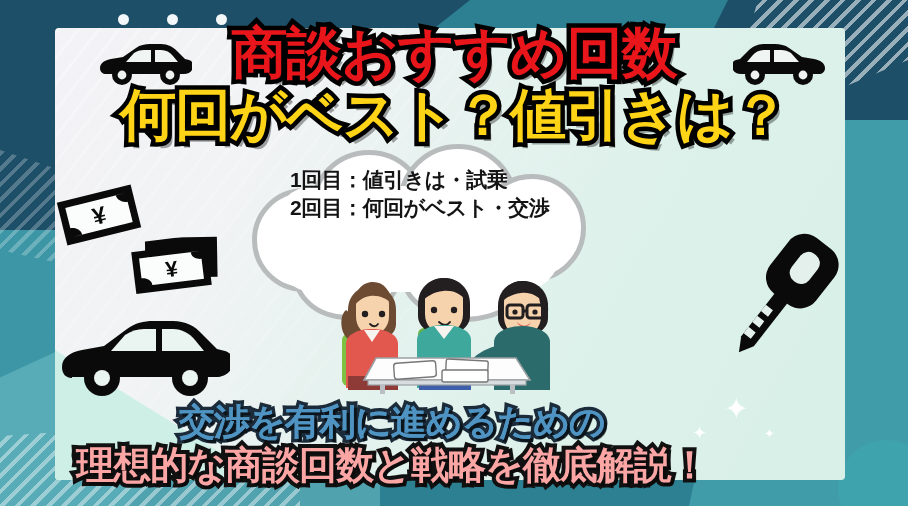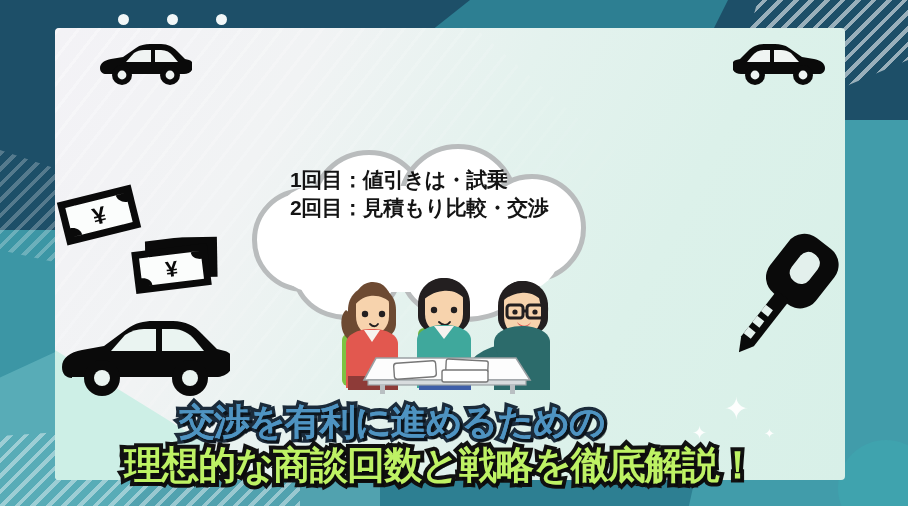--- a/index.html
+++ b/index.html
@@ -181,25 +181,24 @@
     -webkit-text-stroke:7px #1b2b3a;
     paint-order:stroke fill;
     text-shadow:3px 3px 0 rgba(0,0,0,.3);
   }
   .cap1 .inner{
     position:absolute;left:0;right:0;top:0;
     color:#4e93c1;-webkit-text-stroke:0;
   }
   .cap2{
     top:440px;font-size:38px;letter-spacing:-1px;
-    color:#bef264;
+    color:#fca5a5;
     -webkit-text-stroke:8px #111;
     paint-order:stroke fill;
     text-shadow:3px 3px 0 rgba(0,0,0,.35);
-    margin-left:48px;
   }
   .stack{position:relative;display:inline-block;}
 </style>
 </head>
 <body>
 
 <div id="thumb">
 
   <div class="bg-base"></div>
   <div class="bg-teal-right"></div>
@@ -349,24 +348,28 @@
       <rect x="50" y="108" width="158" height="5" fill="#d8dcde" stroke="#9aa0a3" stroke-width="1.2"></rect>
       <rect x="62" y="112" width="5" height="10" fill="#b9bfc2"></rect>
       <rect x="192" y="112" width="5" height="10" fill="#b9bfc2"></rect>
 
       <rect x="76" y="90" width="42" height="16" rx="3" fill="#fff" stroke="#777" stroke-width="1.4" transform="rotate(-4 97 98)"></rect>
       <rect x="128" y="88" width="42" height="12" rx="2" fill="#fff" stroke="#777" stroke-width="1.4" transform="rotate(3 149 94)"></rect>
       <rect x="124" y="98" width="46" height="12" rx="2" fill="#fff" stroke="#777" stroke-width="1.4"></rect>
     </svg>
   </div>
 
+  <div class="title-wrap">
+    <div class="t-line1">商談おすすめ回数</div>
+    <div class="t-line2">何回がベスト？値引きは？</div>
+  </div>
 
   <div class="list">
     <div class="list-item">1回目：値引きは・試乗</div>
-    <div class="list-item">2回目：見積もり比較・交渉</div>
+    <div class="list-item">2回目：何回がベスト・交渉</div>
   </div>
 
   <div class="cap cap1">
     <span class="stack">
       <span>交渉を有利に進めるための</span>
       <span class="inner">交渉を有利に進めるための</span>
     </span>
   </div>
   <div class="cap cap2">理想的な商談回数と戦略を徹底解説！</div>
 

